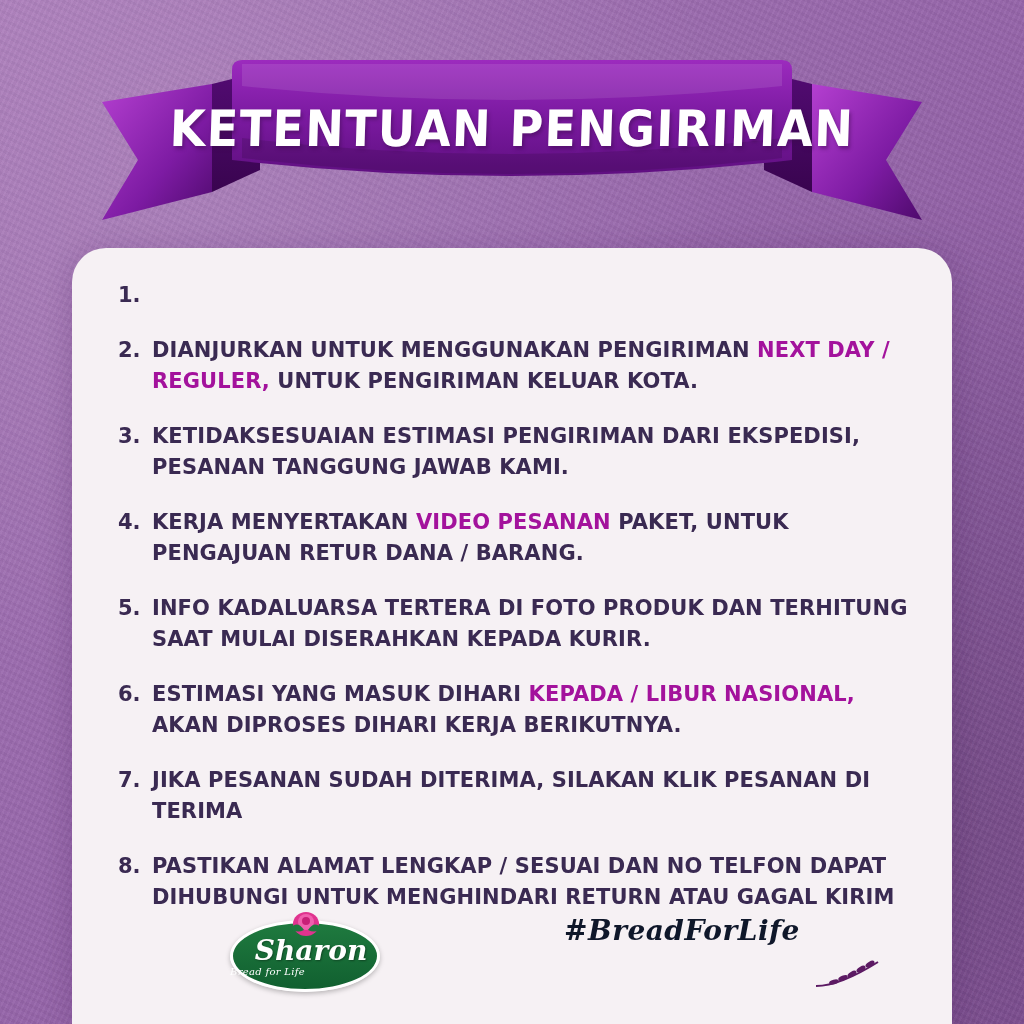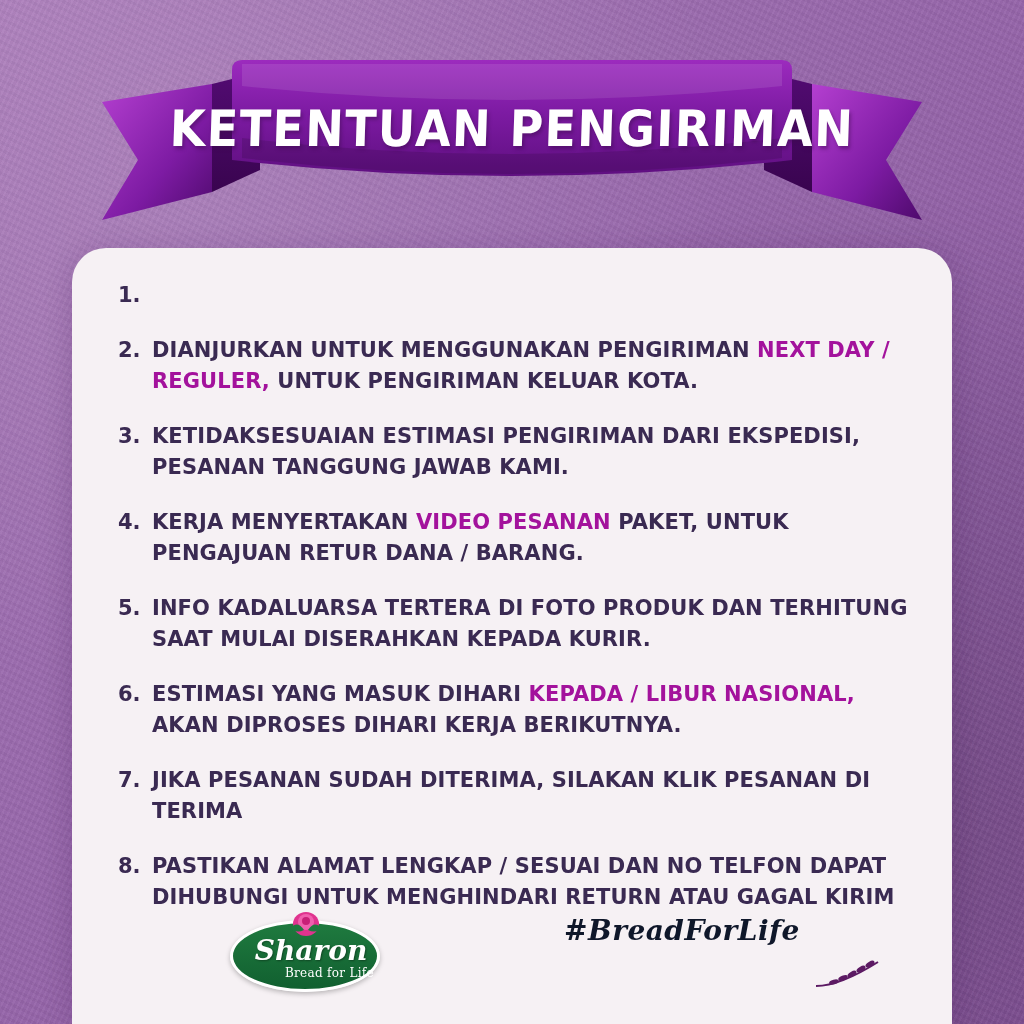--- a/index.html
+++ b/index.html
@@ -141,24 +141,25 @@
     font-style: italic;
     font-weight: bold;
     font-size: 28px;
     text-shadow: 1px 1px 2px rgba(0,0,0,0.35);
   }
   .logo .tag {
     position: absolute;
     left: 8px;
     top: 68px;
     width: 144px;
-    text-align: right;
+    text-align: left;
     color: #ffffff;
     font-family: "DejaVu Serif", serif;
-    font-size: 12px;
+    font-style: italic;
+    font-size: 10px;
     letter-spacing: 0.3px;
   }
   .logo .rose {
     position: absolute;
     left: 62px;
     top: 4px;
     width: 44px;
     height: 40px;
   }
 

